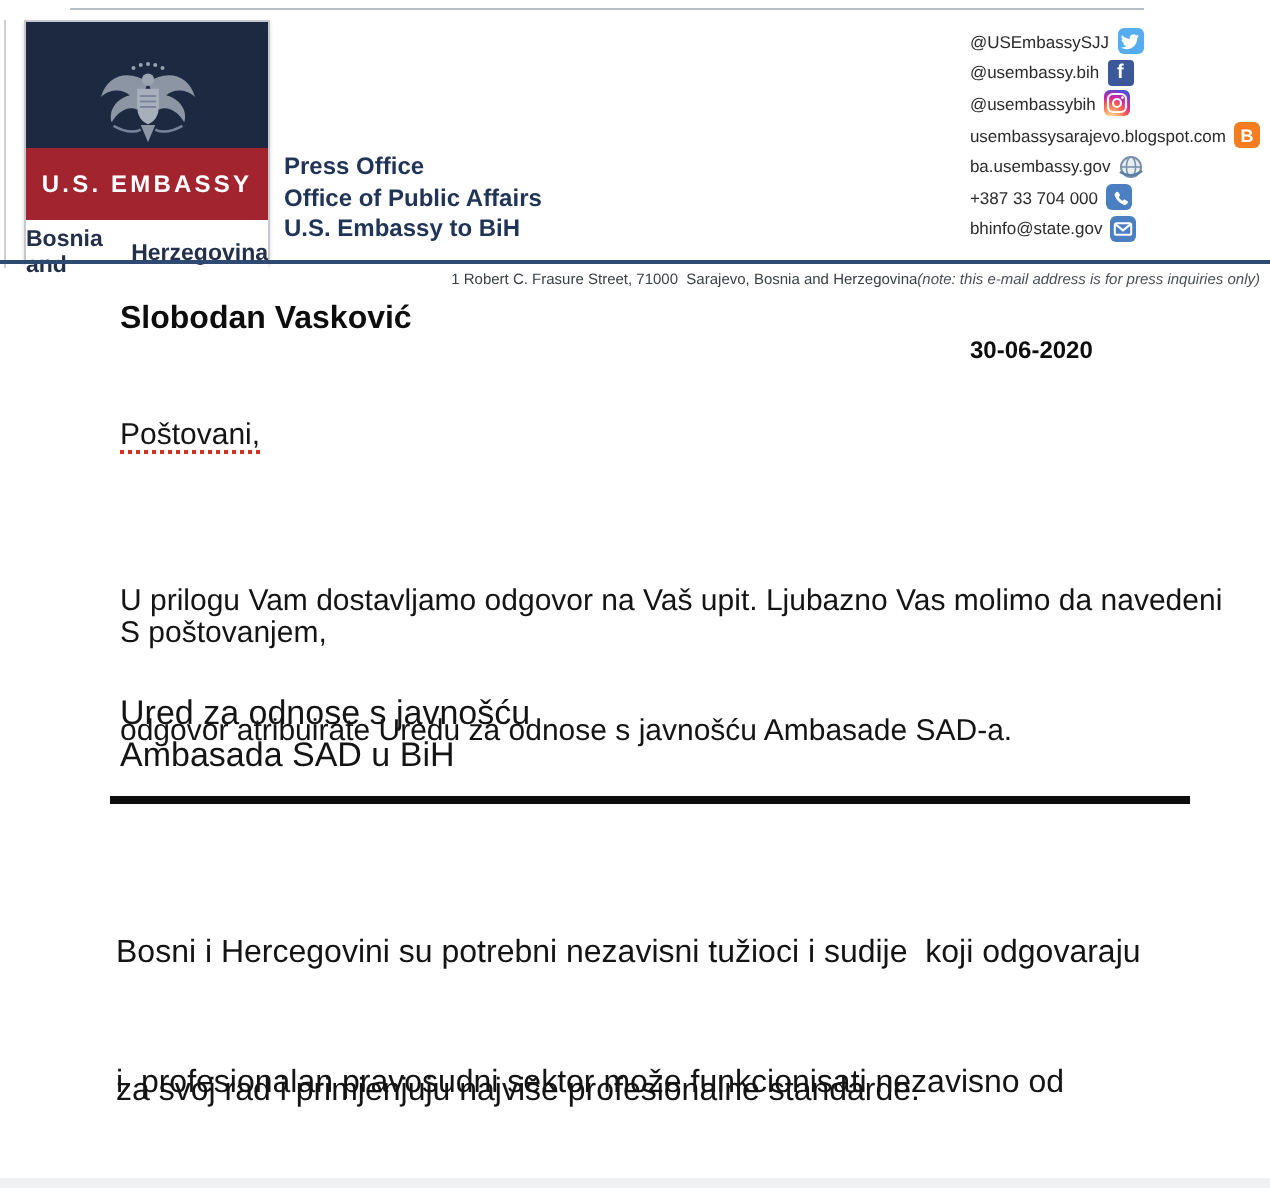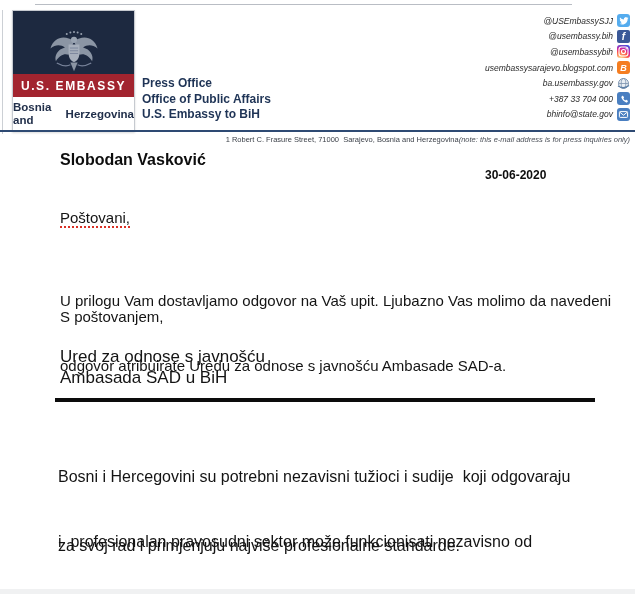--- a/index.html
+++ b/index.html
@@ -10,30 +10,30 @@
   
   .top-rule{position:absolute;left:35px;top:4px;width:537px;height:1px;background:#b9bdc4;}
   .left-rule{position:absolute;left:2px;top:10px;width:1px;height:124px;background:#ccd0d5;}
   .bottom-strip{position:absolute;left:0;top:589px;width:635px;height:5px;background:#f0f1f2;}
 
   
   .logo{position:absolute;left:12px;top:10px;width:123px;height:122px;border:1px solid #c6cad0;
         box-shadow:0 1px 2px rgba(0,0,0,.15);box-sizing:border-box;background:#fff;}
   .logo-seal{height:63px;background:#1d2940;display:flex;align-items:flex-end;justify-content:center;}
   .logo-seal svg{width:58px;height:54px;margin-bottom:-6px;}
-  .logo-band{height:23px;background:#a2242f;color:#ffffff;display:flex;align-items:center;justify-content:center;
+  .logo-band{height:36px;background:#a2242f;color:#ffffff;display:flex;align-items:center;justify-content:center;
              font-size:12px;font-weight:600;letter-spacing:1.6px;}
   .logo-country{height:34px;background:#ffffff;color:#22304b;font-weight:bold;font-size:11.5px;line-height:13px;
                 display:flex;flex-direction:row;align-items:center;justify-content:center;}
 
   
   .office{position:absolute;left:142px;top:76px;font-weight:bold;font-size:12px;line-height:15.5px;color:#1f3456;}
 
   
-  .contacts{position:absolute;right:5px;top:13px;display:flex;flex-direction:column;align-items:flex-end;font-style:italic;}
+  .contacts{position:absolute;right:5px;top:13px;display:flex;flex-direction:column;align-items:flex-start;}
   .contact-row{display:flex;align-items:center;justify-content:flex-end;height:15.6px;}
   .contact-label{font-size:8.5px;color:#2b2b2b;white-space:nowrap;}
   .ci{width:13px;height:13px;margin-left:4px;border-radius:3px;display:flex;align-items:center;justify-content:center;
       box-sizing:border-box;flex:0 0 13px;}
   .ci svg{display:block;}
   .ci-twitter{background:#55acee;}
   .ci-facebook{background:#3b5998;color:#fff;font-weight:bold;font-size:10px;line-height:13px;border-radius:2px;}
   .ci-instagram{background:radial-gradient(circle at 28% 110%, #fdf497 0%, #fd5949 45%, #d6249f 62%, #285aeb 95%);}
   .ci-blogger{background:#f57d20;color:#fff;font-weight:bold;font-size:9px;}
   .ci-globe{background:transparent;}

